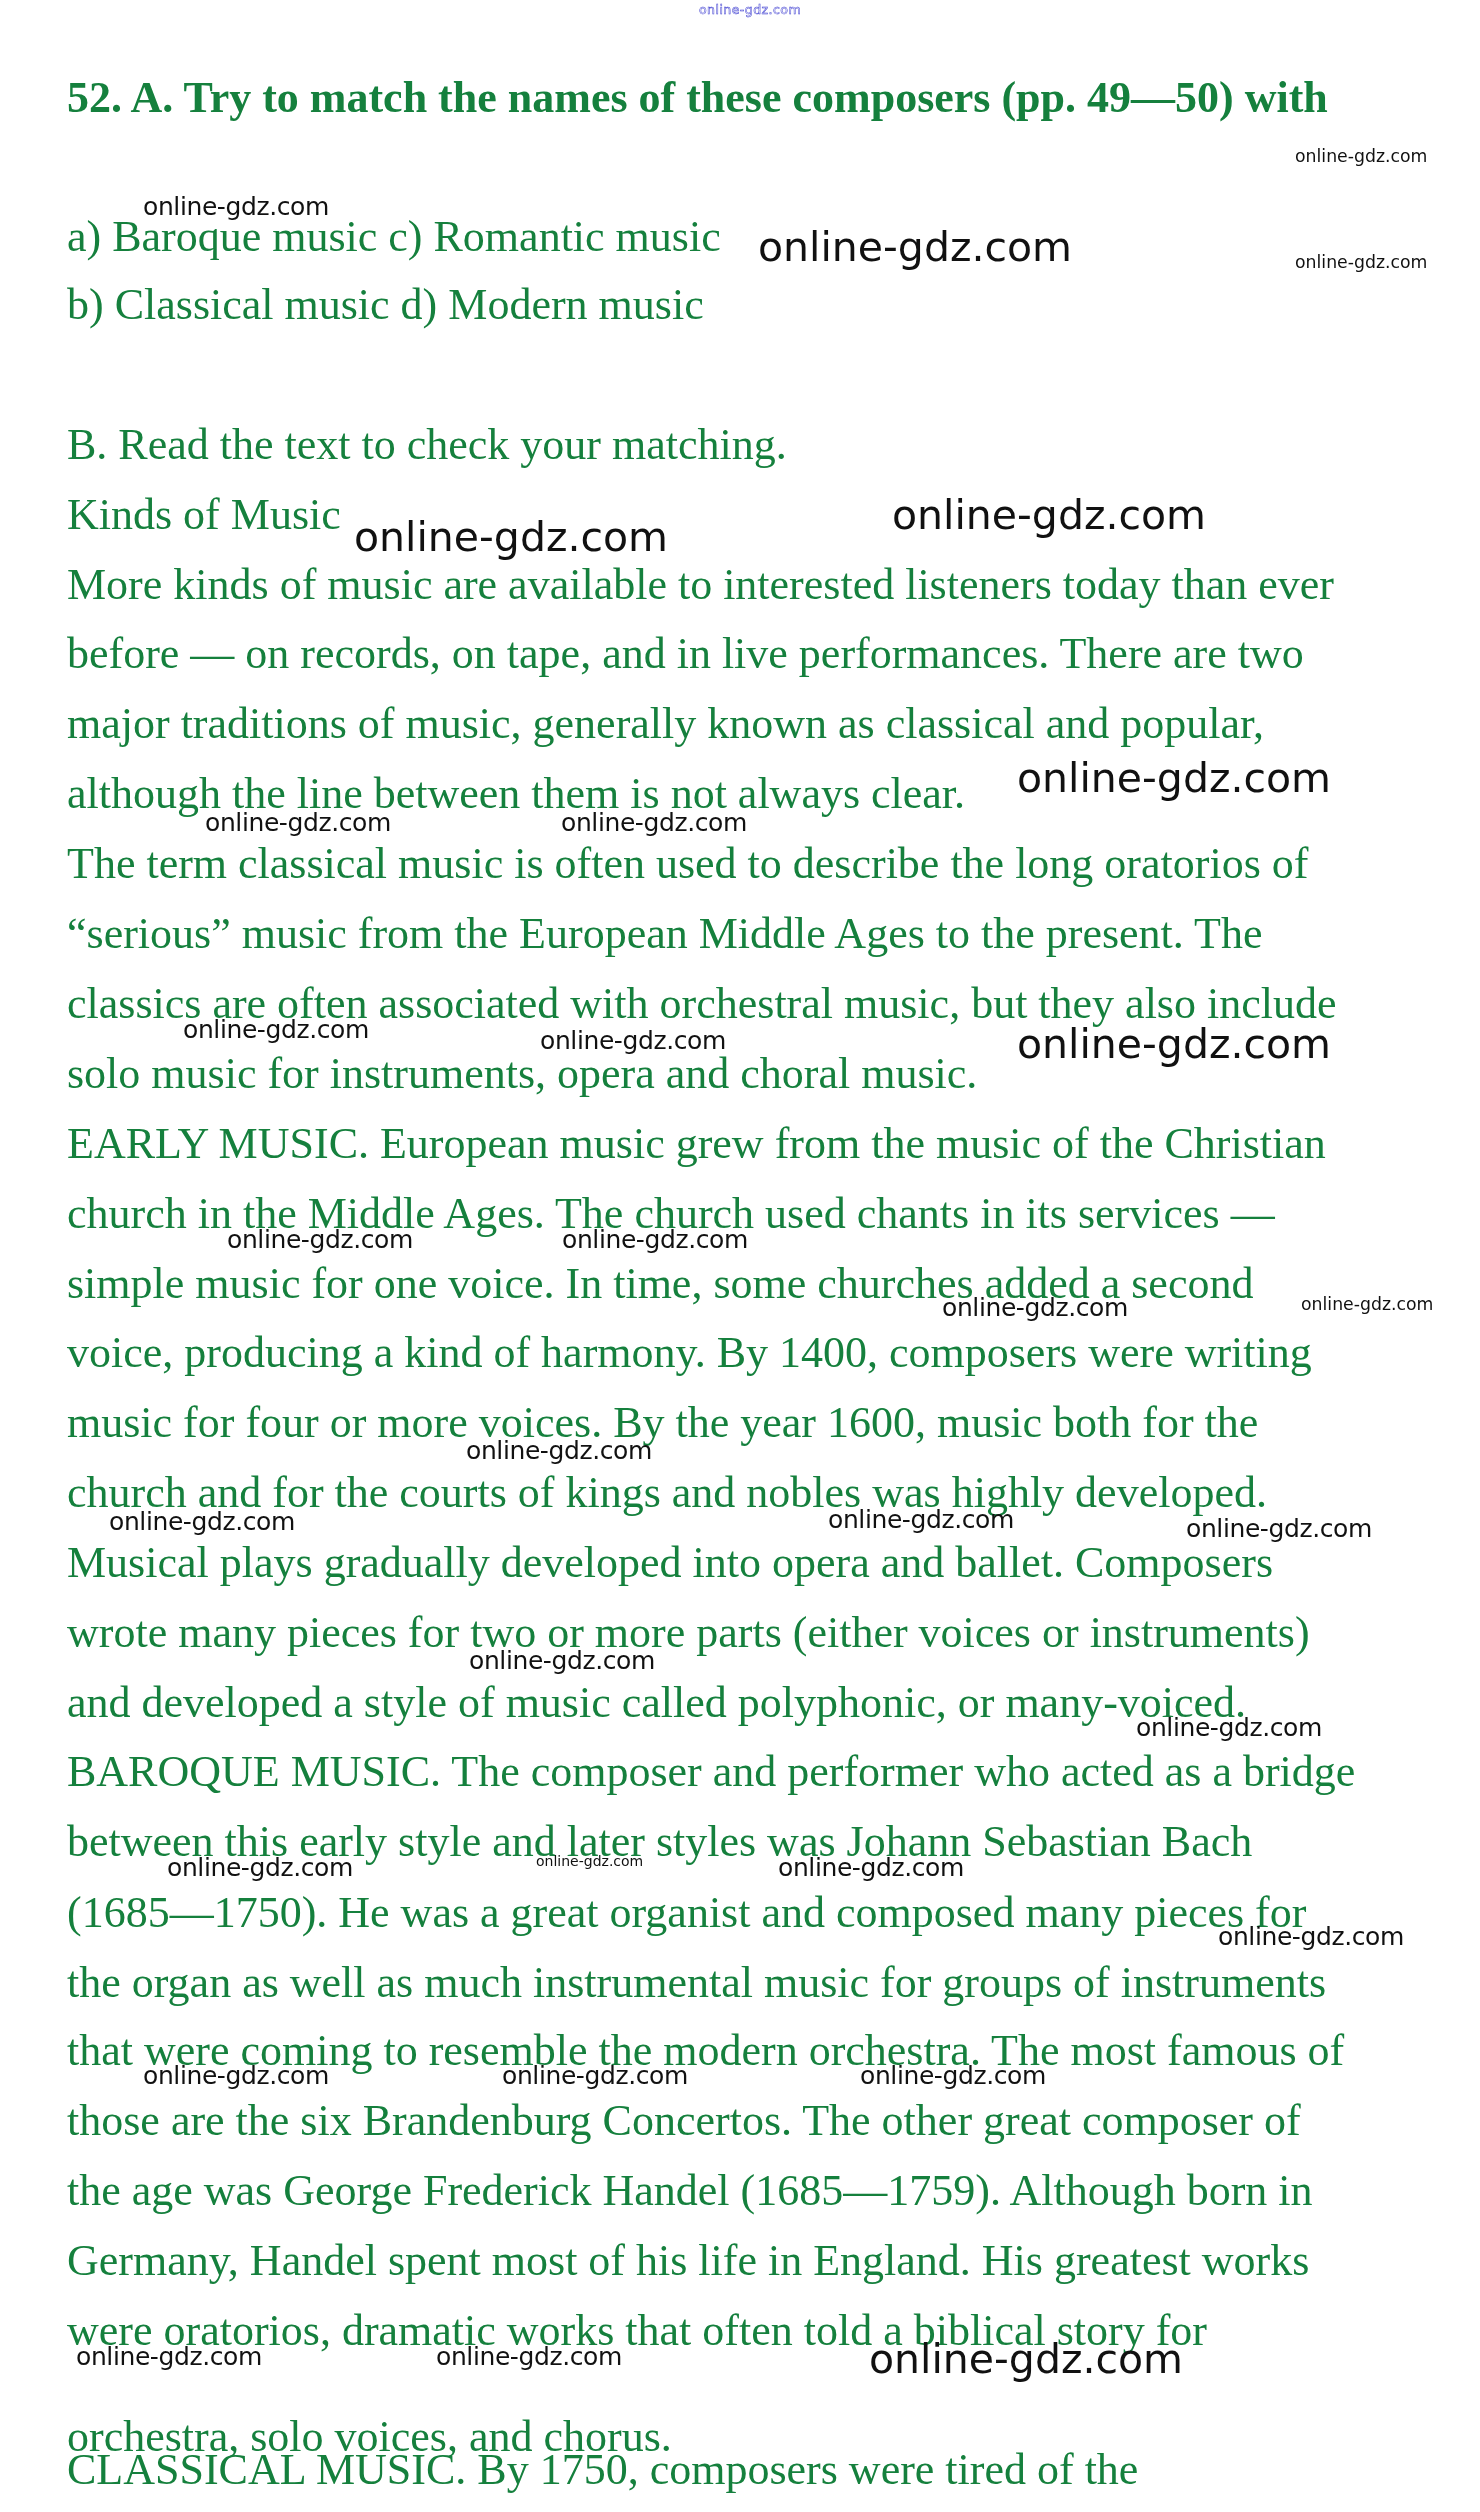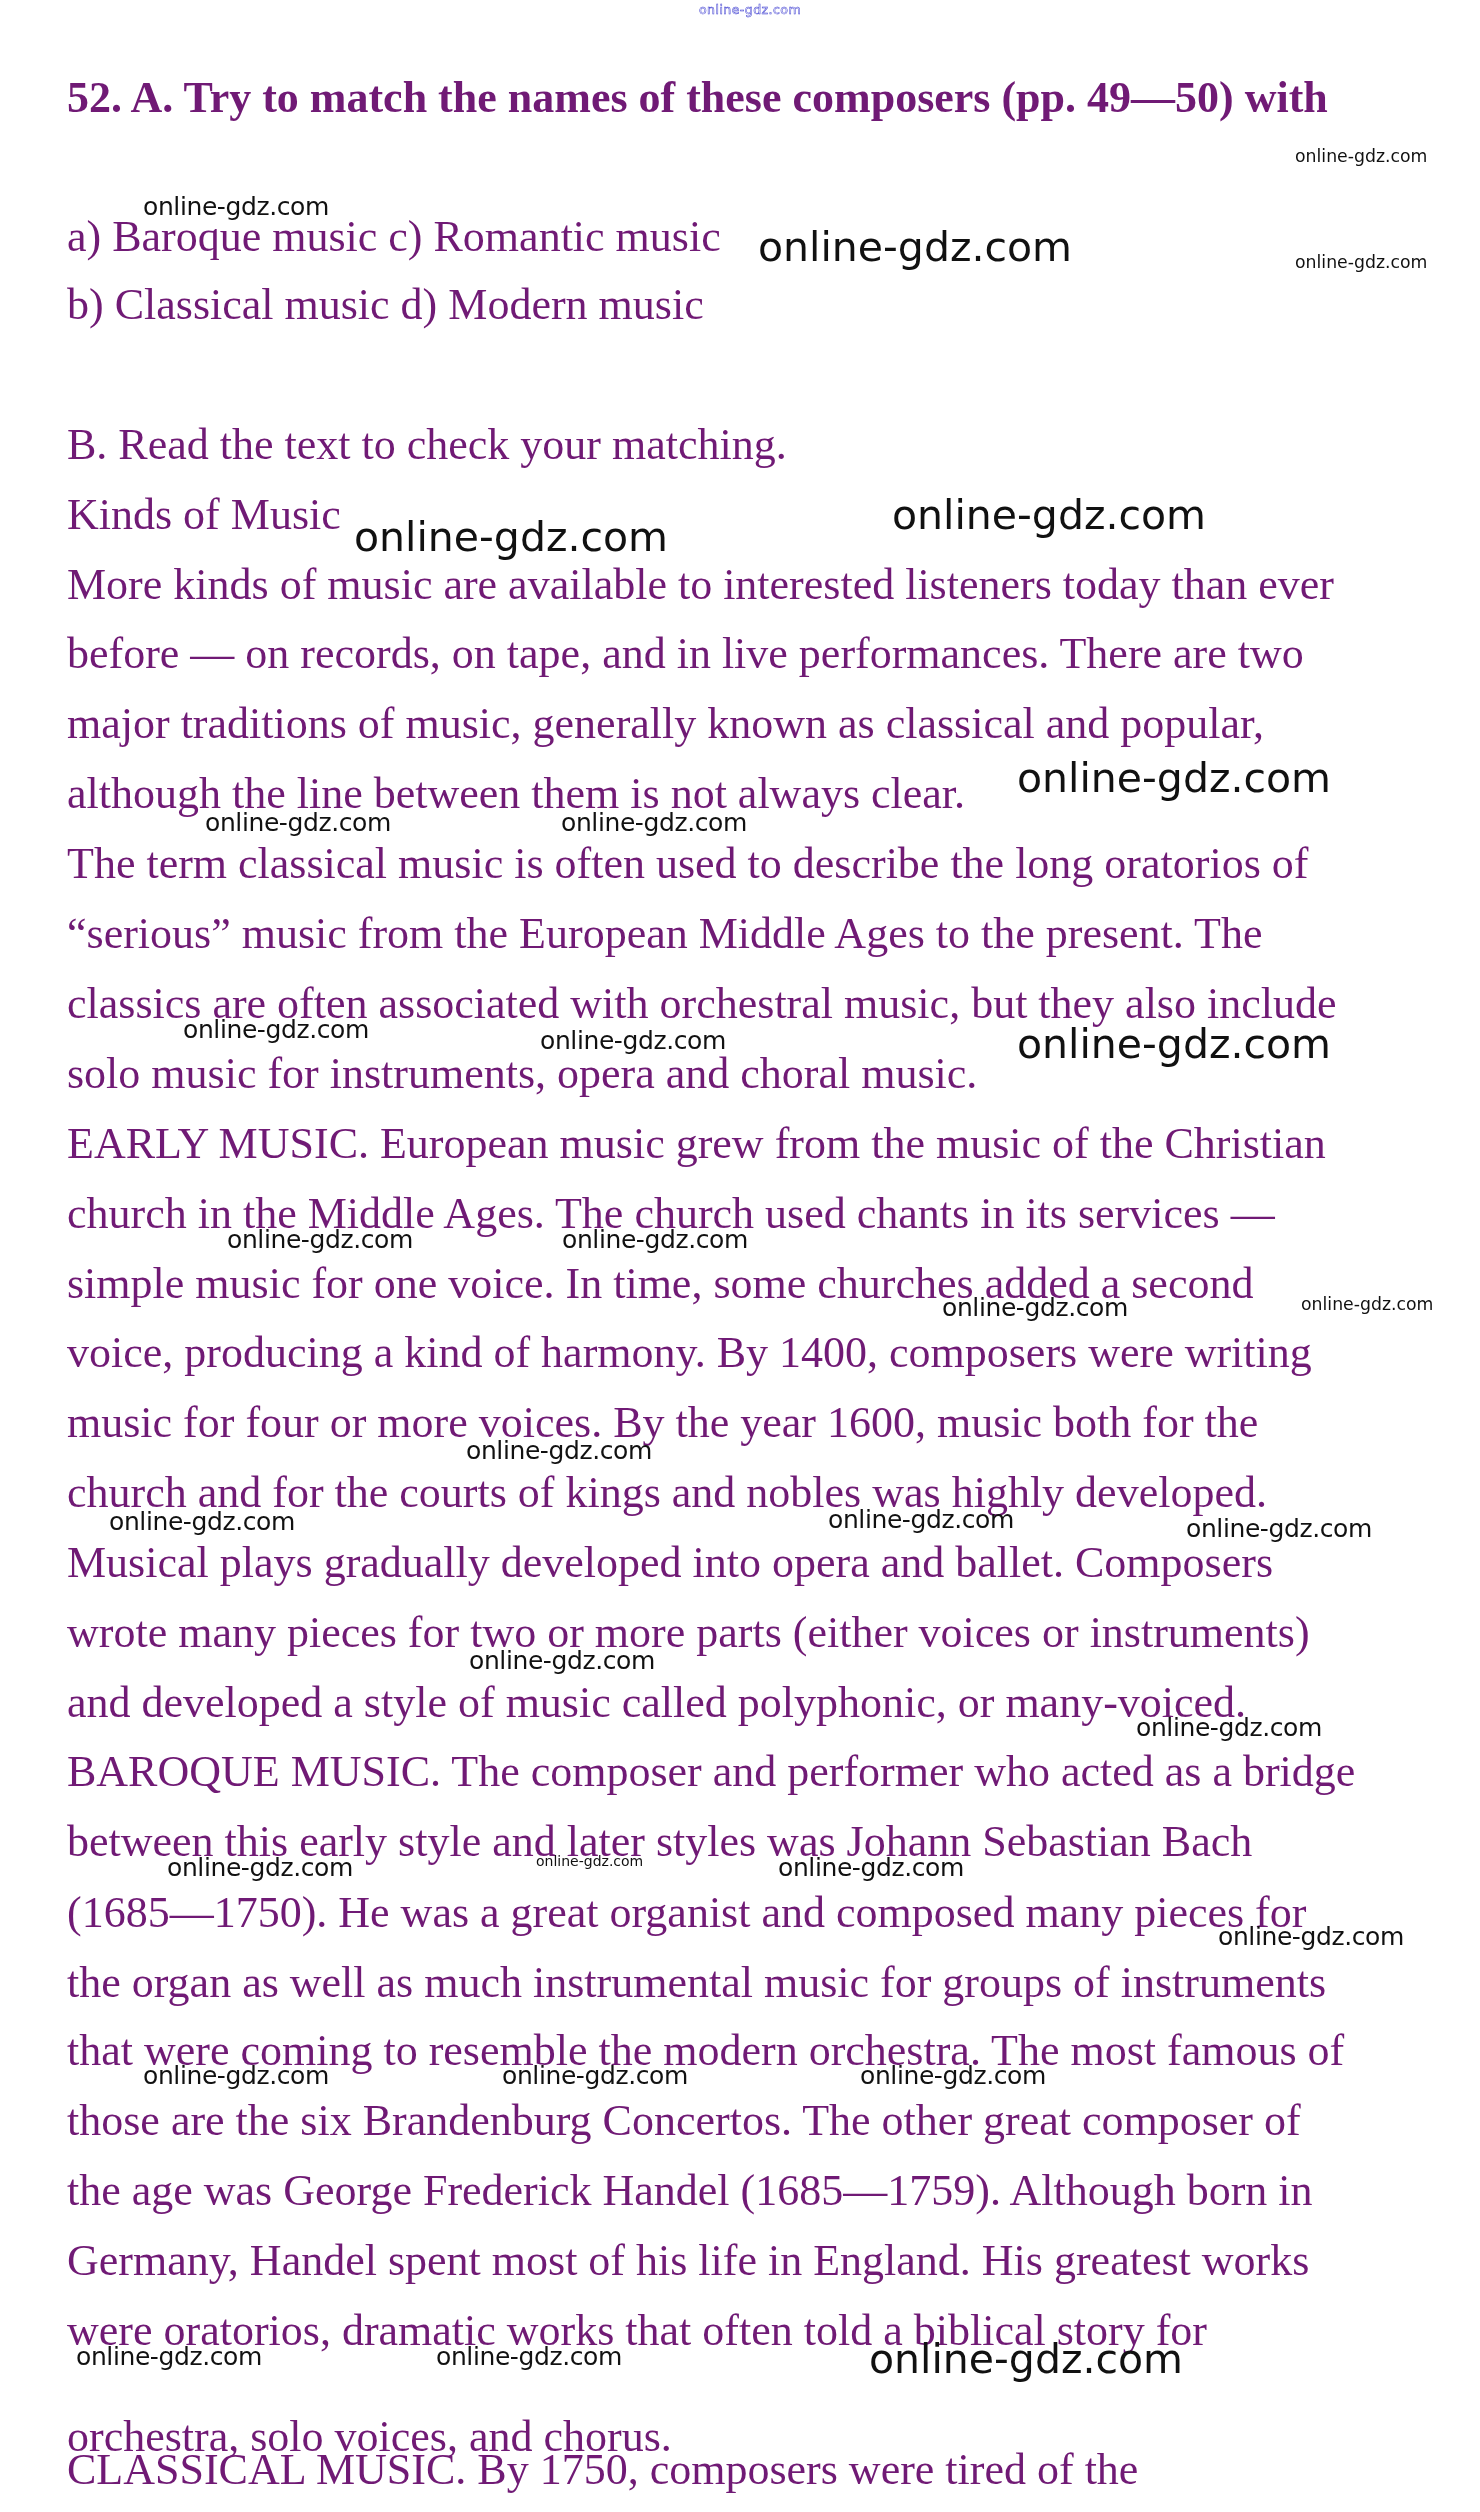--- a/index.html
+++ b/index.html
@@ -1,21 +1,21 @@
 <!DOCTYPE html>
 <html style="font-size:12.6px"><head>
 <meta charset="utf-8">
 <style>
   html, body { margin:0; padding:0; background:#ffffff; }
   body { width:1481px; height:2512px; position:relative; overflow:hidden; }
   .page { position:absolute; left:0; top:0; width:1382px; height:2512px; }
   .line {
     position:absolute; left:67px;
     font-family:"Liberation Serif", "DejaVu Serif", serif;
-    font-size:44px; line-height:47px; color:#701a75; white-space:nowrap;
+    font-size:44px; line-height:47px; color:#15803d; white-space:nowrap;
     transform-origin:left center;
   }
   .line.bold { font-weight:bold; font-size:44px; }
   .wm {
     position:absolute; font-family:"DejaVu Sans", "Liberation Sans", sans-serif;
     color:#111; white-space:nowrap; line-height:1;
   }
   .wm.s { font-size:25px; letter-spacing:-0.4px; }
   .wm.l { font-size:41px; font-weight:500; }
   .wm.xs { font-size:14px; }

